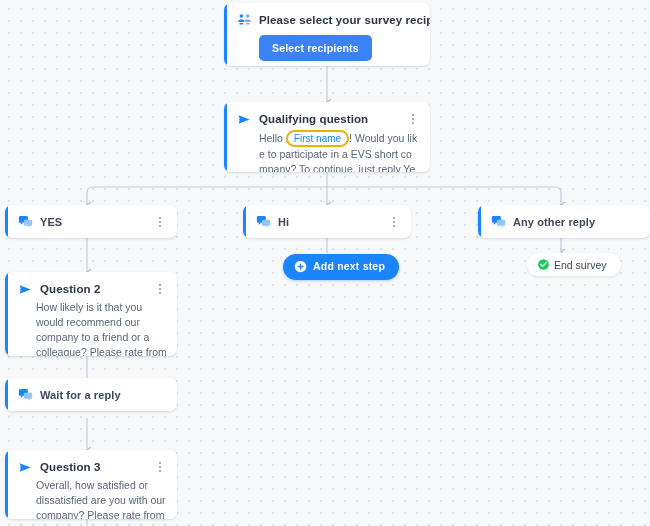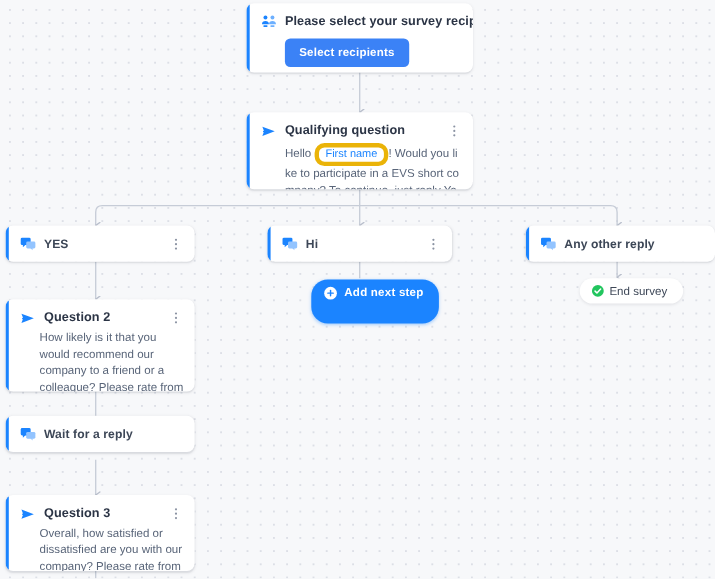--- a/index.html
+++ b/index.html
@@ -113,21 +113,21 @@
     padding: 3px 12px 11px 35px;
     font-size: 10.5px;
     line-height: 15px;
     color: #596579;
     word-break: break-all;
   }
 
   
   .pill {
     display: inline-block;
-    border: 4px solid #eab308;
+    border: 2px solid #eab308;
     border-radius: 9px;
     padding: 0 6px;
     color: #1b84ff;
     background: #fff;
     font-size: 10px;
     line-height: 13px;
     vertical-align: baseline;
   }
 
   
@@ -147,21 +147,21 @@
 
   
   .add-step {
     position: absolute;
     display: flex;
     align-items: center;
     gap: 6px;
     background: #1b84ff;
     color: #fff;
     border-radius: 15px;
-    padding: 0 14px 16px 11px;
+    padding: 0 14px 2px 11px;
     height: 24px;
     font-size: 10.5px;
     font-weight: bold;
     cursor: pointer;
     box-shadow: 0 1px 3px rgba(27, 132, 255, 0.35);
     white-space: nowrap;
     letter-spacing: 0.2px;
   }
 
   

